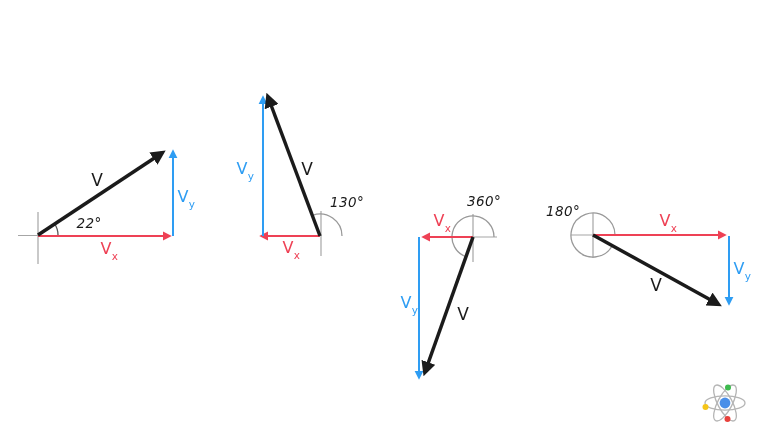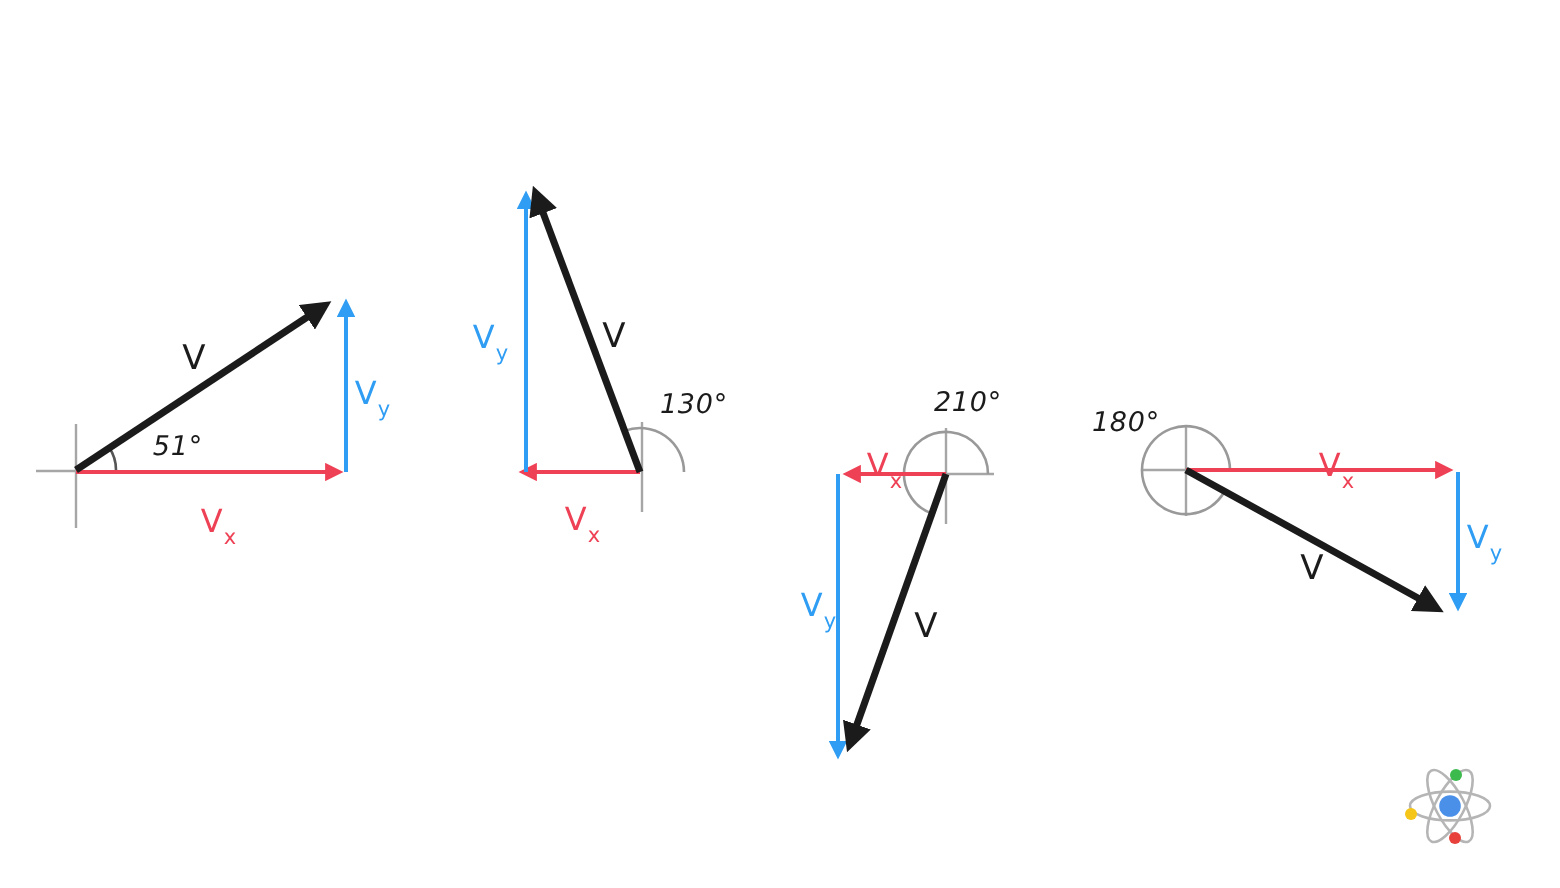--- a/index.html
+++ b/index.html
@@ -17,21 +17,21 @@
     width:780px;height:444px;background:#ffffff;position:relative;overflow:hidden;
     font-family:"DejaVu Sans", sans-serif;
   }
   .stage{position:absolute;inset:0;}
   svg{position:absolute;left:0;top:0;}
   .lbl{
     position:absolute;transform:translate(-50%,-50%);
     white-space:nowrap;line-height:1;user-select:none;
   }
   .lbl.v{font-size:17px;color:var(--c-vector);font-weight:500;}
-  .lbl.x{font-size:16px;color:var(--c-x);font-weight:500;margin-top:12px;}
+  .lbl.x{font-size:16px;color:var(--c-x);font-weight:500;}
   .lbl.y{font-size:16px;color:var(--c-y);font-weight:500;text-align:center;}
   .lbl sub{font-size:10.5px;line-height:0;position:relative;top:2px;left:0.5px;}
   .lbl.angle{font-size:13.5px;color:#1b1b1b;font-style:italic;letter-spacing:.4px;}
 </style>
 </head>
 <body>
 
 <div class="stage">
 
   <svg width="780" height="444" viewBox="0 0 780 444">
@@ -86,30 +86,30 @@
       <circle r="5.4" fill="var(--c-nucleus)"></circle>
       <circle cx="3" cy="-15.5" r="3" fill="#3dba4e"></circle>
       <circle cx="-19.5" cy="4" r="3" fill="#f5c518"></circle>
       <circle cx="2.5" cy="16" r="3" fill="#e8413c"></circle>
     </g>
   </svg>
 
   <div class="lbl v" style="left:97px;top:180px">V</div>
   <div class="lbl x" style="left:109px;top:249px"><span>V</span><sub>x</sub></div>
   <div class="lbl y" style="left:186px;top:197px"><span>V</span><sub>y</sub></div>
-  <div class="lbl angle" style="left:89px;top:224px">51°</div>
+  <div class="lbl angle" style="left:89px;top:224px">22°</div>
 
   <div class="lbl v" style="left:307px;top:169px">V</div>
   <div class="lbl x" style="left:291px;top:248px"><span>V</span><sub>x</sub></div>
   <div class="lbl y" style="left:245px;top:169px"><span>V</span><sub>y</sub></div>
   <div class="lbl angle" style="left:347px;top:203px">130°</div>
 
   <div class="lbl v" style="left:463px;top:314px">V</div>
   <div class="lbl x" style="left:442px;top:221px"><span>V</span><sub>x</sub></div>
   <div class="lbl y" style="left:409px;top:303px"><span>V</span><sub>y</sub></div>
-  <div class="lbl angle" style="left:484px;top:202px">210°</div>
+  <div class="lbl angle" style="left:484px;top:202px">360°</div>
 
   <div class="lbl v" style="left:656px;top:285px">V</div>
   <div class="lbl x" style="left:668px;top:221px"><span>V</span><sub>x</sub></div>
   <div class="lbl y" style="left:742px;top:269px"><span>V</span><sub>y</sub></div>
   <div class="lbl angle" style="left:563px;top:212px">180°</div>
 
 </div>
 
 </body></html>

